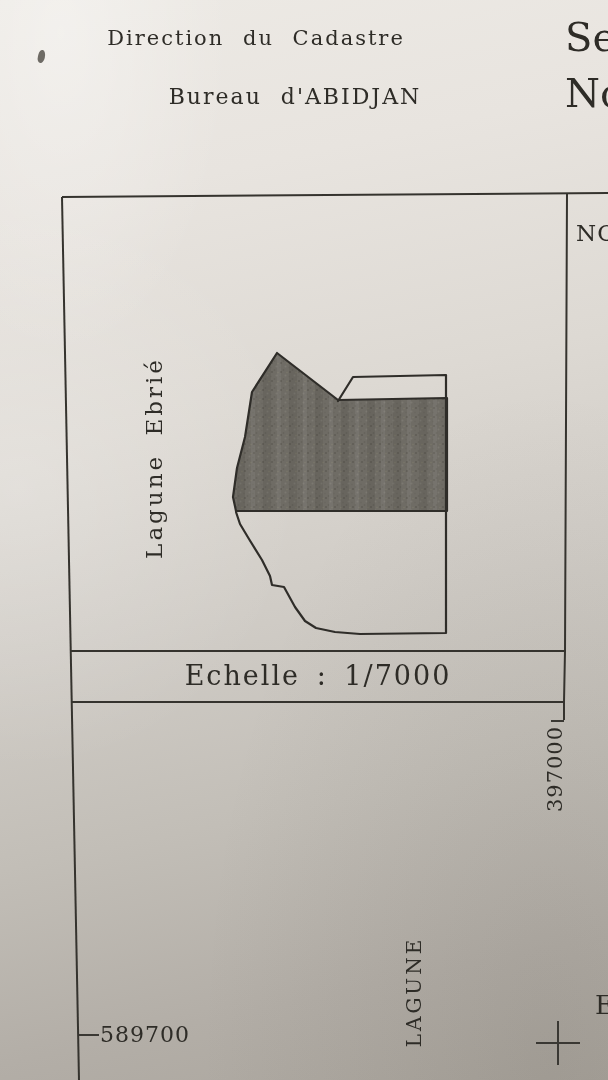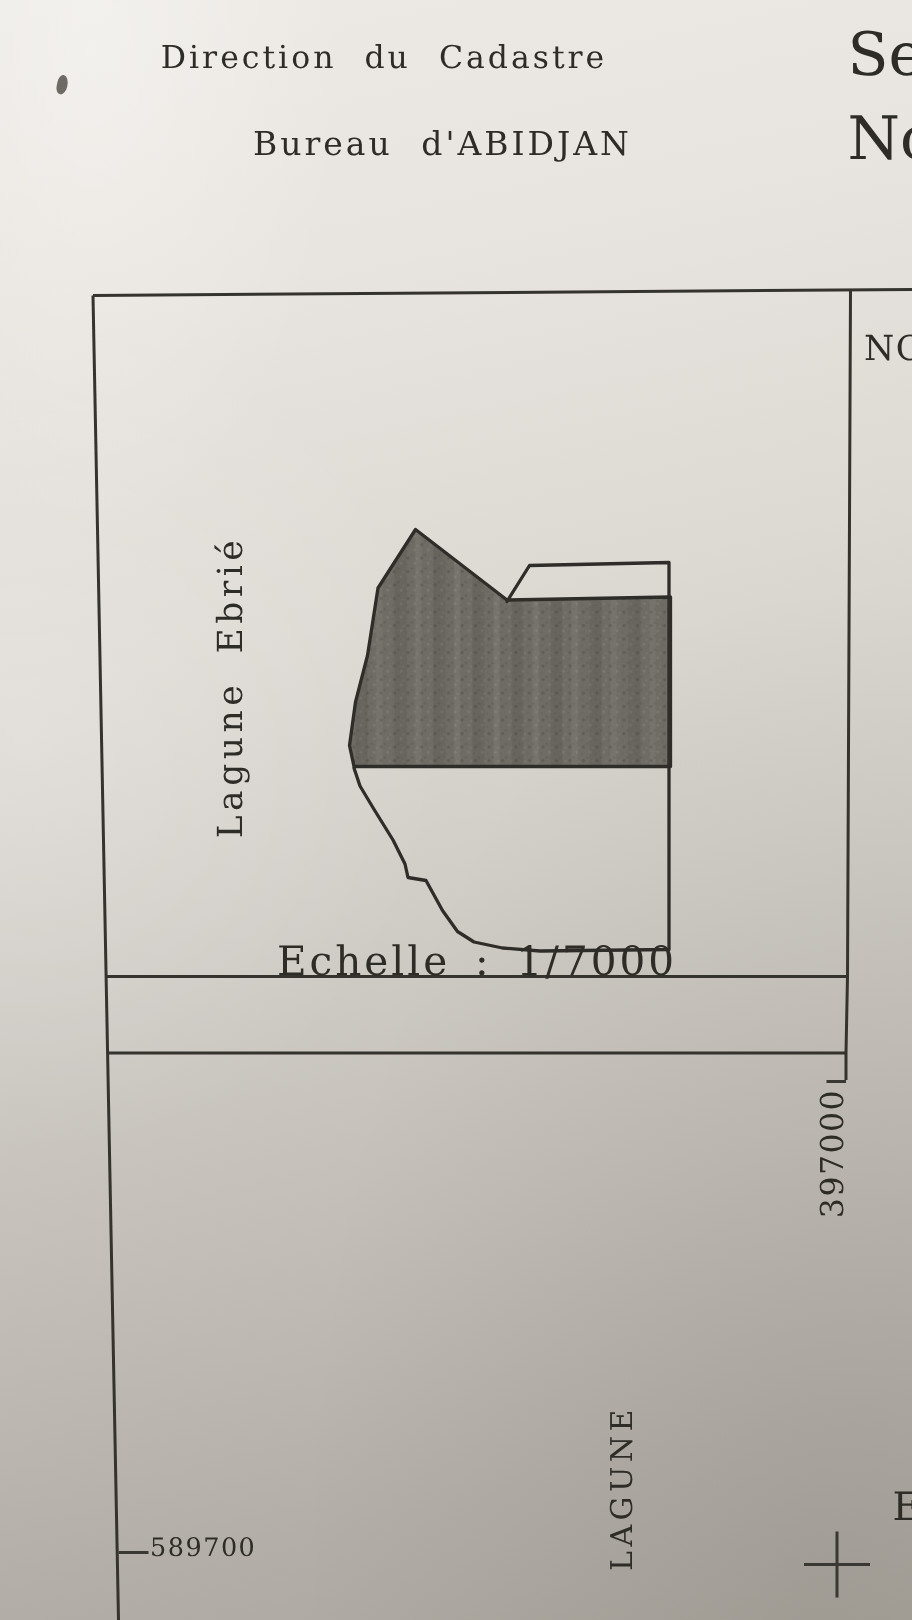--- a/index.html
+++ b/index.html
@@ -17,23 +17,23 @@
       linear-gradient(168deg,#edeae5 0%,#e8e4df 18%,#ddd9d3 38%,#d0ccc6 55%,#c2beb7 72%,#b3aea7 88%,#aaa59d 100%);
   }
   .txt{position:absolute;white-space:nowrap;}
   .header1{left:0;top:26px;width:512px;text-align:center;font-size:21px;letter-spacing:2px;word-spacing:10px;}
   .header2{left:0;top:84px;width:590px;text-align:center;font-size:22px;letter-spacing:2px;word-spacing:10px;}
   .corner1{left:565px;top:14px;font-size:40px;}
   .corner2{left:565px;top:70px;font-size:40px;}
   .panel-no{left:576px;top:220px;font-size:23px;letter-spacing:1px;}
   .rot{transform:rotate(-90deg);text-align:center;}
   .water-label{left:4px;top:445px;width:300px;font-size:23px;letter-spacing:3px;word-spacing:8px;}
-  .scale-label{left:70px;top:626px;width:496px;text-align:center;font-size:27px;letter-spacing:2px;word-spacing:6px;}
+  .scale-label{left:70px;top:660px;width:496px;text-align:center;font-size:27px;letter-spacing:2px;word-spacing:6px;}
   .y-coord{left:405px;top:757px;width:300px;font-size:21px;letter-spacing:1px;}
-  .x-coord{left:100px;top:1022px;font-size:17px;letter-spacing:1px;}
+  .x-coord{left:100px;top:1022px;font-size:22px;letter-spacing:1px;}
   .lagune{left:264px;top:980px;width:300px;font-size:20px;letter-spacing:3px;}
   .edge-letter{left:595px;top:990px;font-size:26px;}
   .speck{position:absolute;left:38px;top:50px;width:7px;height:13px;background:#57544d;
          border-radius:45% 60% 50% 50%;transform:rotate(14deg);opacity:.85;}
   svg{position:absolute;left:0;top:0;}
 </style>
 </head>
 <body>
 
 <div class="paper"></div>

